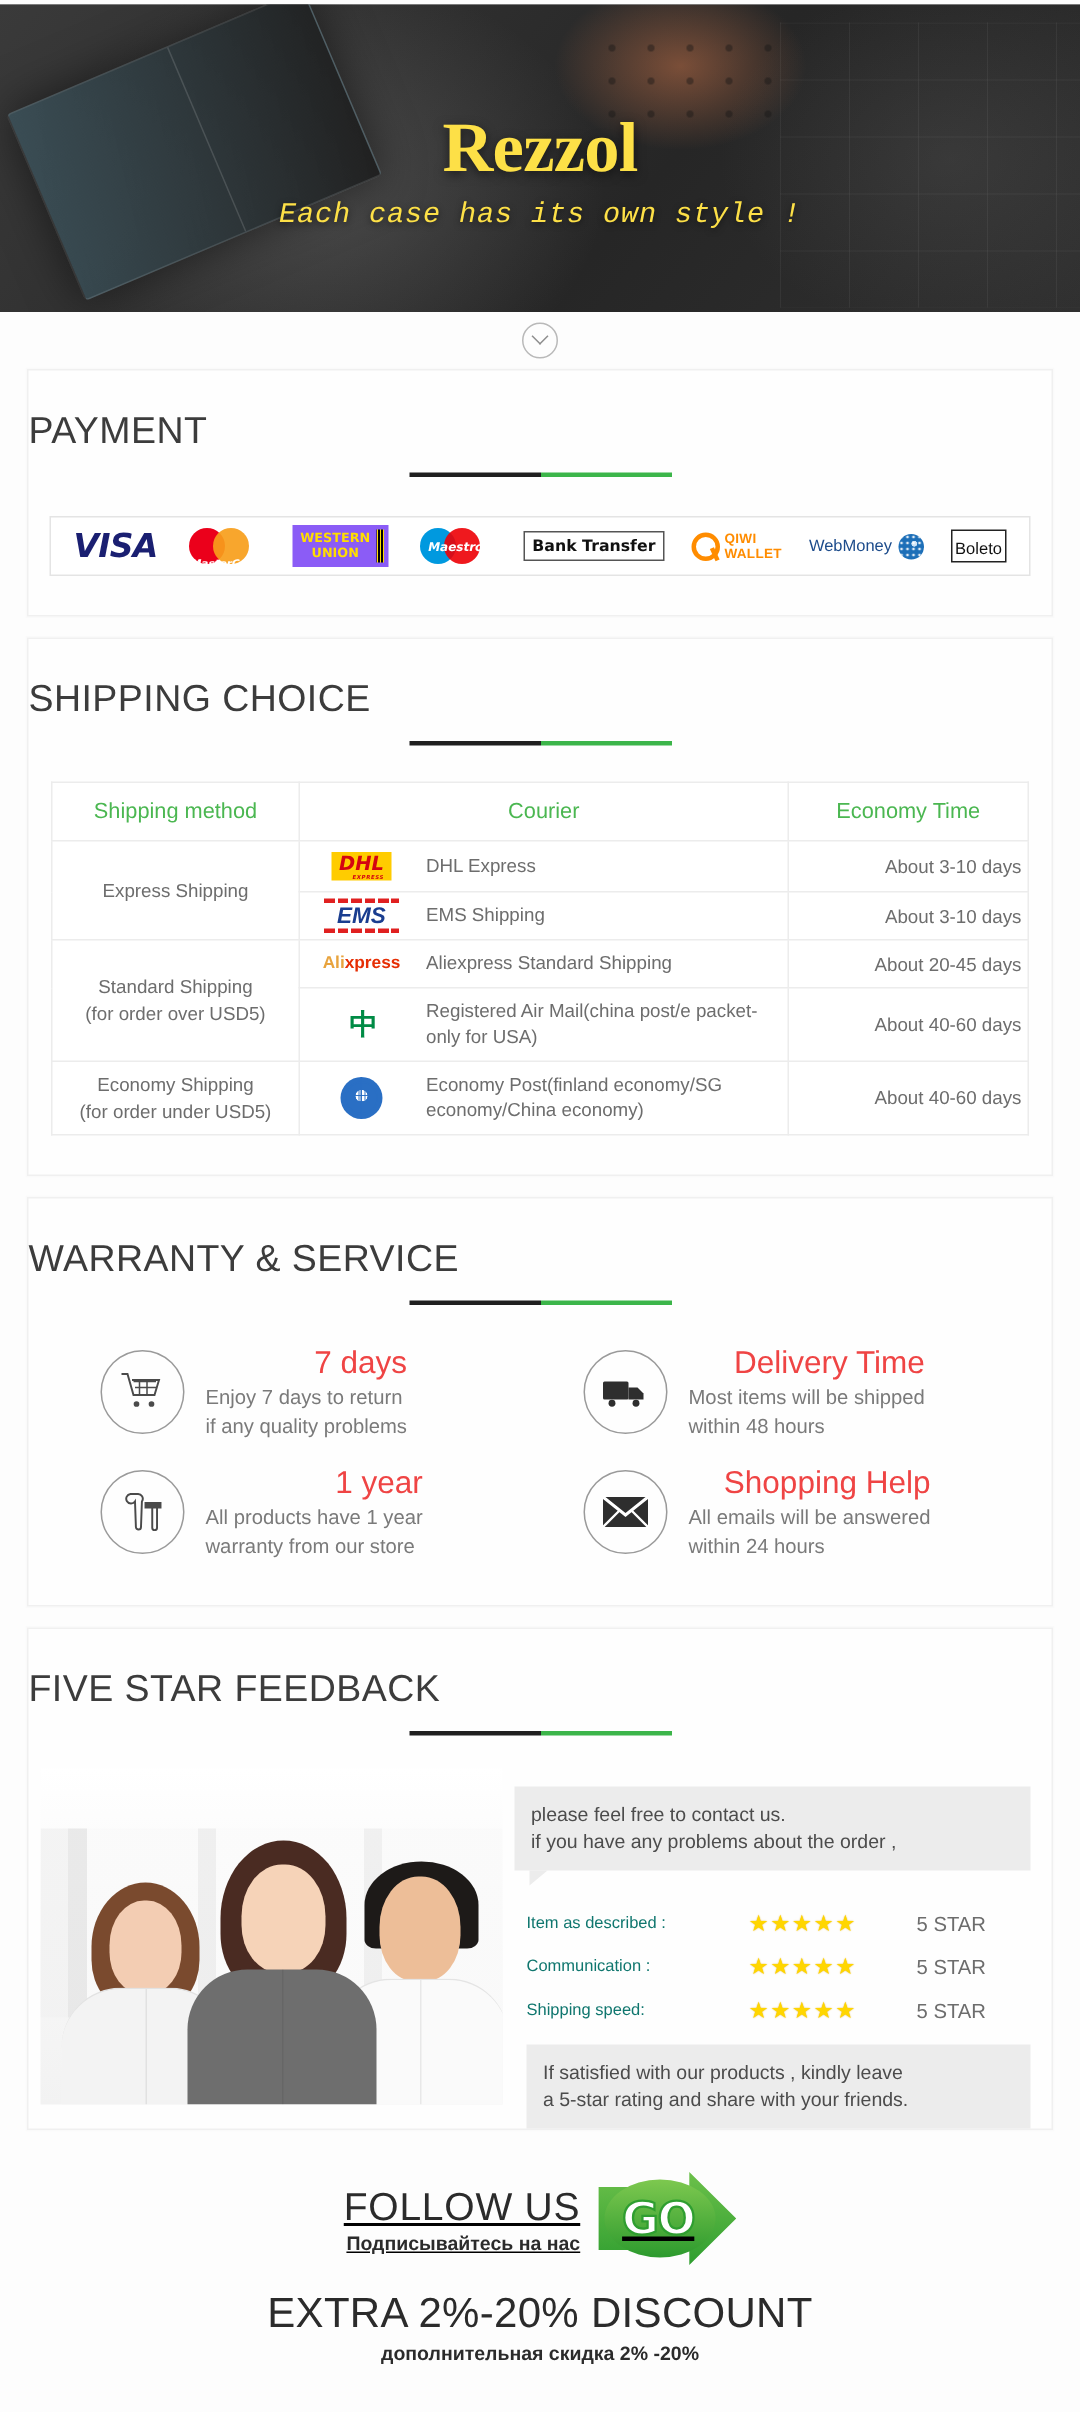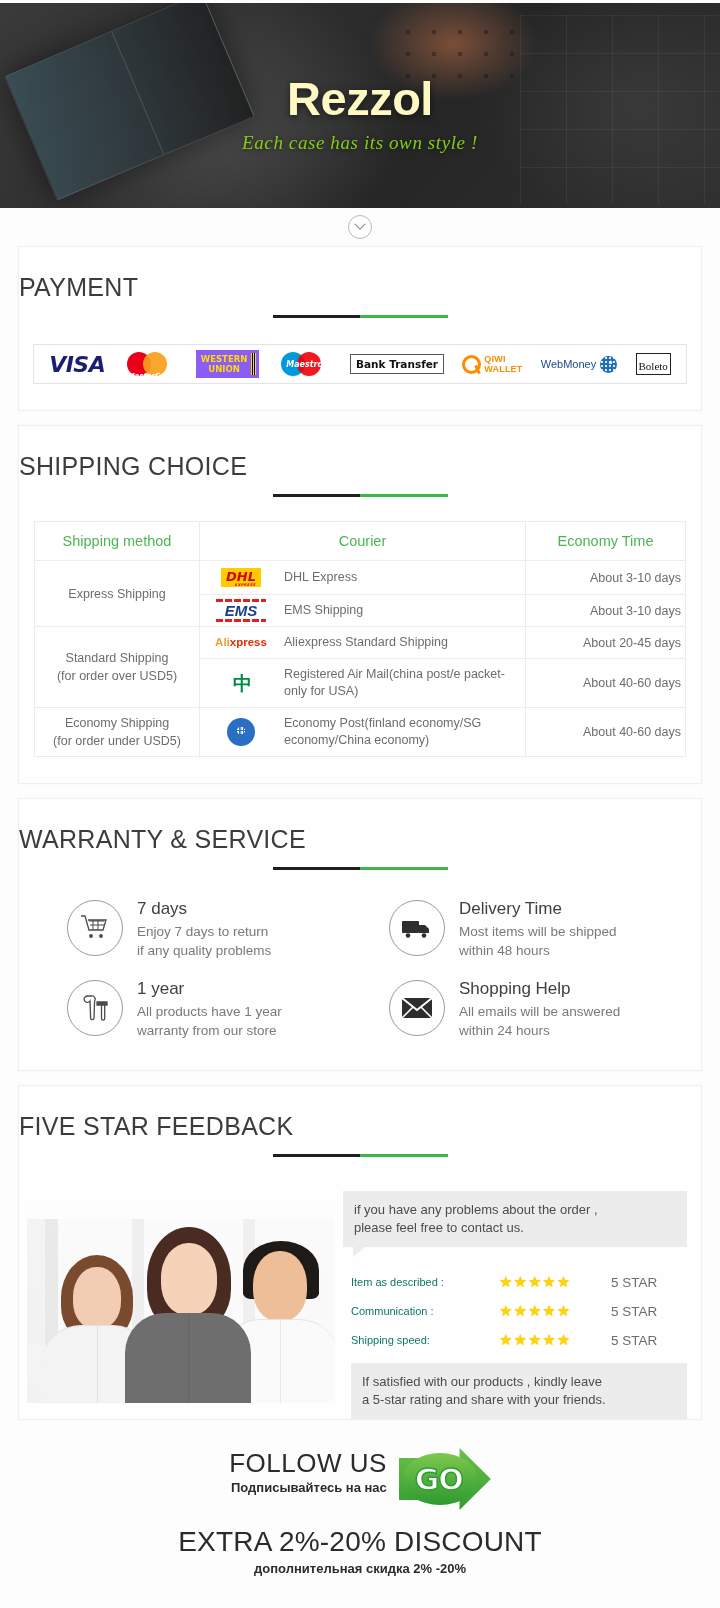--- a/index.html
+++ b/index.html
@@ -73,33 +73,33 @@
     position: relative;
     z-index: 3;
     height: 100%;
     display: flex;
     flex-direction: column;
     align-items: center;
     justify-content: center;
     padding-top: 14px;
   }
   .hero-title {
-    font-family: Liberation Sans, sans-serif;
+    font-family: Liberation Serif, serif;
     font-weight: 700;
     font-size: 47px;
     letter-spacing: -0.5px;
-    color: #fef9c3;
+    color: #fde047;
     text-shadow: 0 2px 7px rgba(0,0,0,.55);
   }
   .hero-sub {
     margin-top: 6px;
-    font-family: Liberation Serif, serif;
+    font-family: Liberation Mono, monospace;
     font-style: italic;
     font-size: 19px;
-    color: #84cc16;
+    color: #fde047;
     letter-spacing: .6px;
     text-shadow: 0 1px 4px rgba(0,0,0,.5);
   }
 
   
   .scroll-wrap {
     height: 38px;
     display: flex;
     align-items: center;
     justify-content: center;
@@ -220,21 +220,21 @@
     background-size: 4px 4px;
   }
   .boleto { border: 1px solid #222; padding: 2px 2px 0 2px; background:#fff; }
   .boleto .bars {
     height: 12px; width: 58px;
     background: repeating-linear-gradient(to right,
       #000 0 1px, #fff 1px 2px, #000 2px 4px, #fff 4px 6px, #000 6px 7px, #fff 7px 9px);
   }
   .boleto .t {
     font-size: 11px; color:#111; text-align:right; line-height: 13px;
-    font-family: Liberation Serif, serif;
+    font-family: Liberation Sans, sans-serif;
   }
 
   
   #shipping-card { padding-bottom: 26px; }
   table.ship {
     width: 652px;
     margin: 24px auto 0 auto;
     border-collapse: collapse;
     background: #fff;
   }
@@ -320,21 +320,21 @@
     row-gap: 18px;
     column-gap: 10px;
   }
   .w-item { display: flex; align-items: flex-start; gap: 14px; padding-left: 24px; }
   .w-circle {
     width: 56px; height: 56px; flex: 0 0 56px;
     border: 1px solid #9a9a9a; border-radius: 50%;
     display: flex; align-items: center; justify-content: center;
     margin-top: 2px;
   }
-  .w-head { color: #404040; font-size: 17px; line-height: 21px; margin-bottom: 3px; }
+  .w-head { color: #ef4444; font-size: 21px; line-height: 21px; margin-bottom: 3px; text-align: right; }
   .w-body { color: #7a7a7a; font-size: 13.5px; line-height: 19px; }
 
   
   #feedback-card { padding-bottom: 0; }
   .fb-row { display: flex; margin-top: 22px; }
   .fb-photo {
     width: 308px; height: 224px; flex: 0 0 308px;
     margin-left: 8px;
     position: relative;
     overflow: hidden;
@@ -391,21 +391,21 @@
   .r-val { color: #6d6d6d; font-size: 13.5px; }
   .bubble.bottom { margin: 14px 0 0 8px; }
 
   
   .footer {
     margin-top: 28px;
     padding-bottom: 46px;
     text-align: center;
   }
   .follow-line {
-    display: flex; justify-content: center; gap: 12px;
+    display: flex; align-items: center; justify-content: center; gap: 12px; text-decoration: underline;
   }
   .follow-text { text-align: right; }
   .follow-en { font-size: 26px; color: #2b2b2b; letter-spacing: .5px; font-weight: 400; }
   .follow-ru { font-size: 13px; color: #2b2b2b; font-weight: 700; margin-top: 1px; }
   .go-badge {
     width: 92px; height: 62px;
     position: relative;
     display: flex; align-items: center; justify-content: center;
   }
   .go-arrow {
@@ -680,22 +680,22 @@
         </div>
         <div class="person p2">
           <span class="hair"></span>
           <span class="head"></span>
           <span class="body"></span>
         </div>
       </div>
 
       <div class="fb-right">
         <div class="bubble top">
+          <div>please feel free to contact us.</div>
           <div>if you have any problems about the order ,</div>
-          <div>please feel free to contact us.</div>
         </div>
 
         <div class="ratings">
           <div class="rating-row">
             <span class="r-label">Item as described :</span>
             <span class="r-stars">★★★★★</span>
             <span class="r-val">5 STAR</span>
           </div>
           <div class="rating-row">
             <span class="r-label">Communication :</span>

